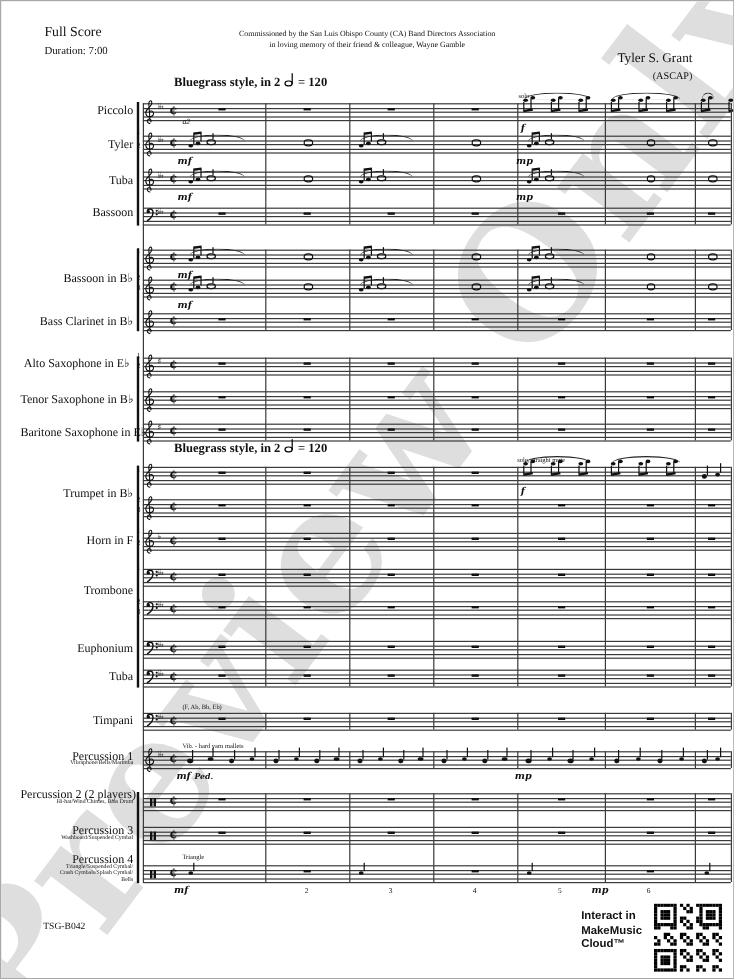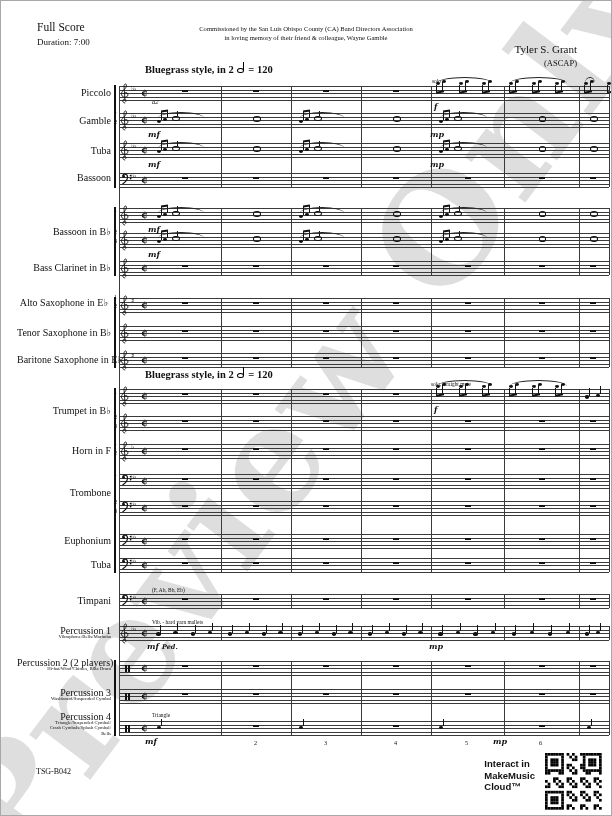--- a/index.html
+++ b/index.html
@@ -703,21 +703,21 @@
       <div class="bar" style="left: 503px; top: 660px; height: 74px;"></div>
       <div class="bar" style="left: 578px; top: 660px; height: 74px;"></div>
       <div class="bar" style="left: 608px; top: 660px; height: 74px;"></div>
       <div class="bar" style="left: 118px; top: 85px; height: 649px;"></div>
       <div class="bracket" style="left: 112.5px; top: 84px; height: 103px;"></div>
       <div class="bracket" style="left: 112.5px; top: 206px; height: 69px;"></div>
       <div class="bracket" style="left: 112.5px; top: 296px; height: 71px;"></div>
       <div class="bracket" style="left: 112.5px; top: 387px; height: 185px;"></div>
       <div class="bracket" style="left: 112.5px; top: 659px; height: 76px;"></div>
       <div class="ilabel" style="left: 16px; top: 86px; width: 94px;">Piccolo</div>
-      <div class="ilabel" style="left: 16px; top: 114px; width: 94px;">Gamble</div>
+      <div class="ilabel" style="left: 16px; top: 114px; width: 94px;">Tyler</div>
       <div class="ilabel" style="left: 16px; top: 144px; width: 94px;">Tuba</div>
       <div class="ilabel" style="left: 16px; top: 171px; width: 94px;">Bassoon</div>
       <div class="ilabel" style="left: 16px; top: 225px; width: 94px;">Bassoon in B♭</div>
       <div class="ilabel" style="left: 16px; top: 261px; width: 94px;">Bass Clarinet in B♭</div>
       <div class="ilabel" style="left: 16px; top: 296px; width: 94px; text-align: center;">Alto Saxophone in E♭</div>
       <div class="ilabel" style="left: 16px; top: 326px; width: 94px;">Tenor Saxophone in B♭</div>
       <div class="ilabel" style="left: 16px; top: 353px; width: 94px;">Baritone Saxophone in E♭</div>
       <div class="ilabel" style="left: 16px; top: 404px; width: 94px;">Trumpet in B♭</div>
       <div class="ilabel" style="left: 16px; top: 444px; width: 94px;">Horn in F</div>
       <div class="ilabel" style="left: 16px; top: 486px; width: 94px;">Trombone</div>

